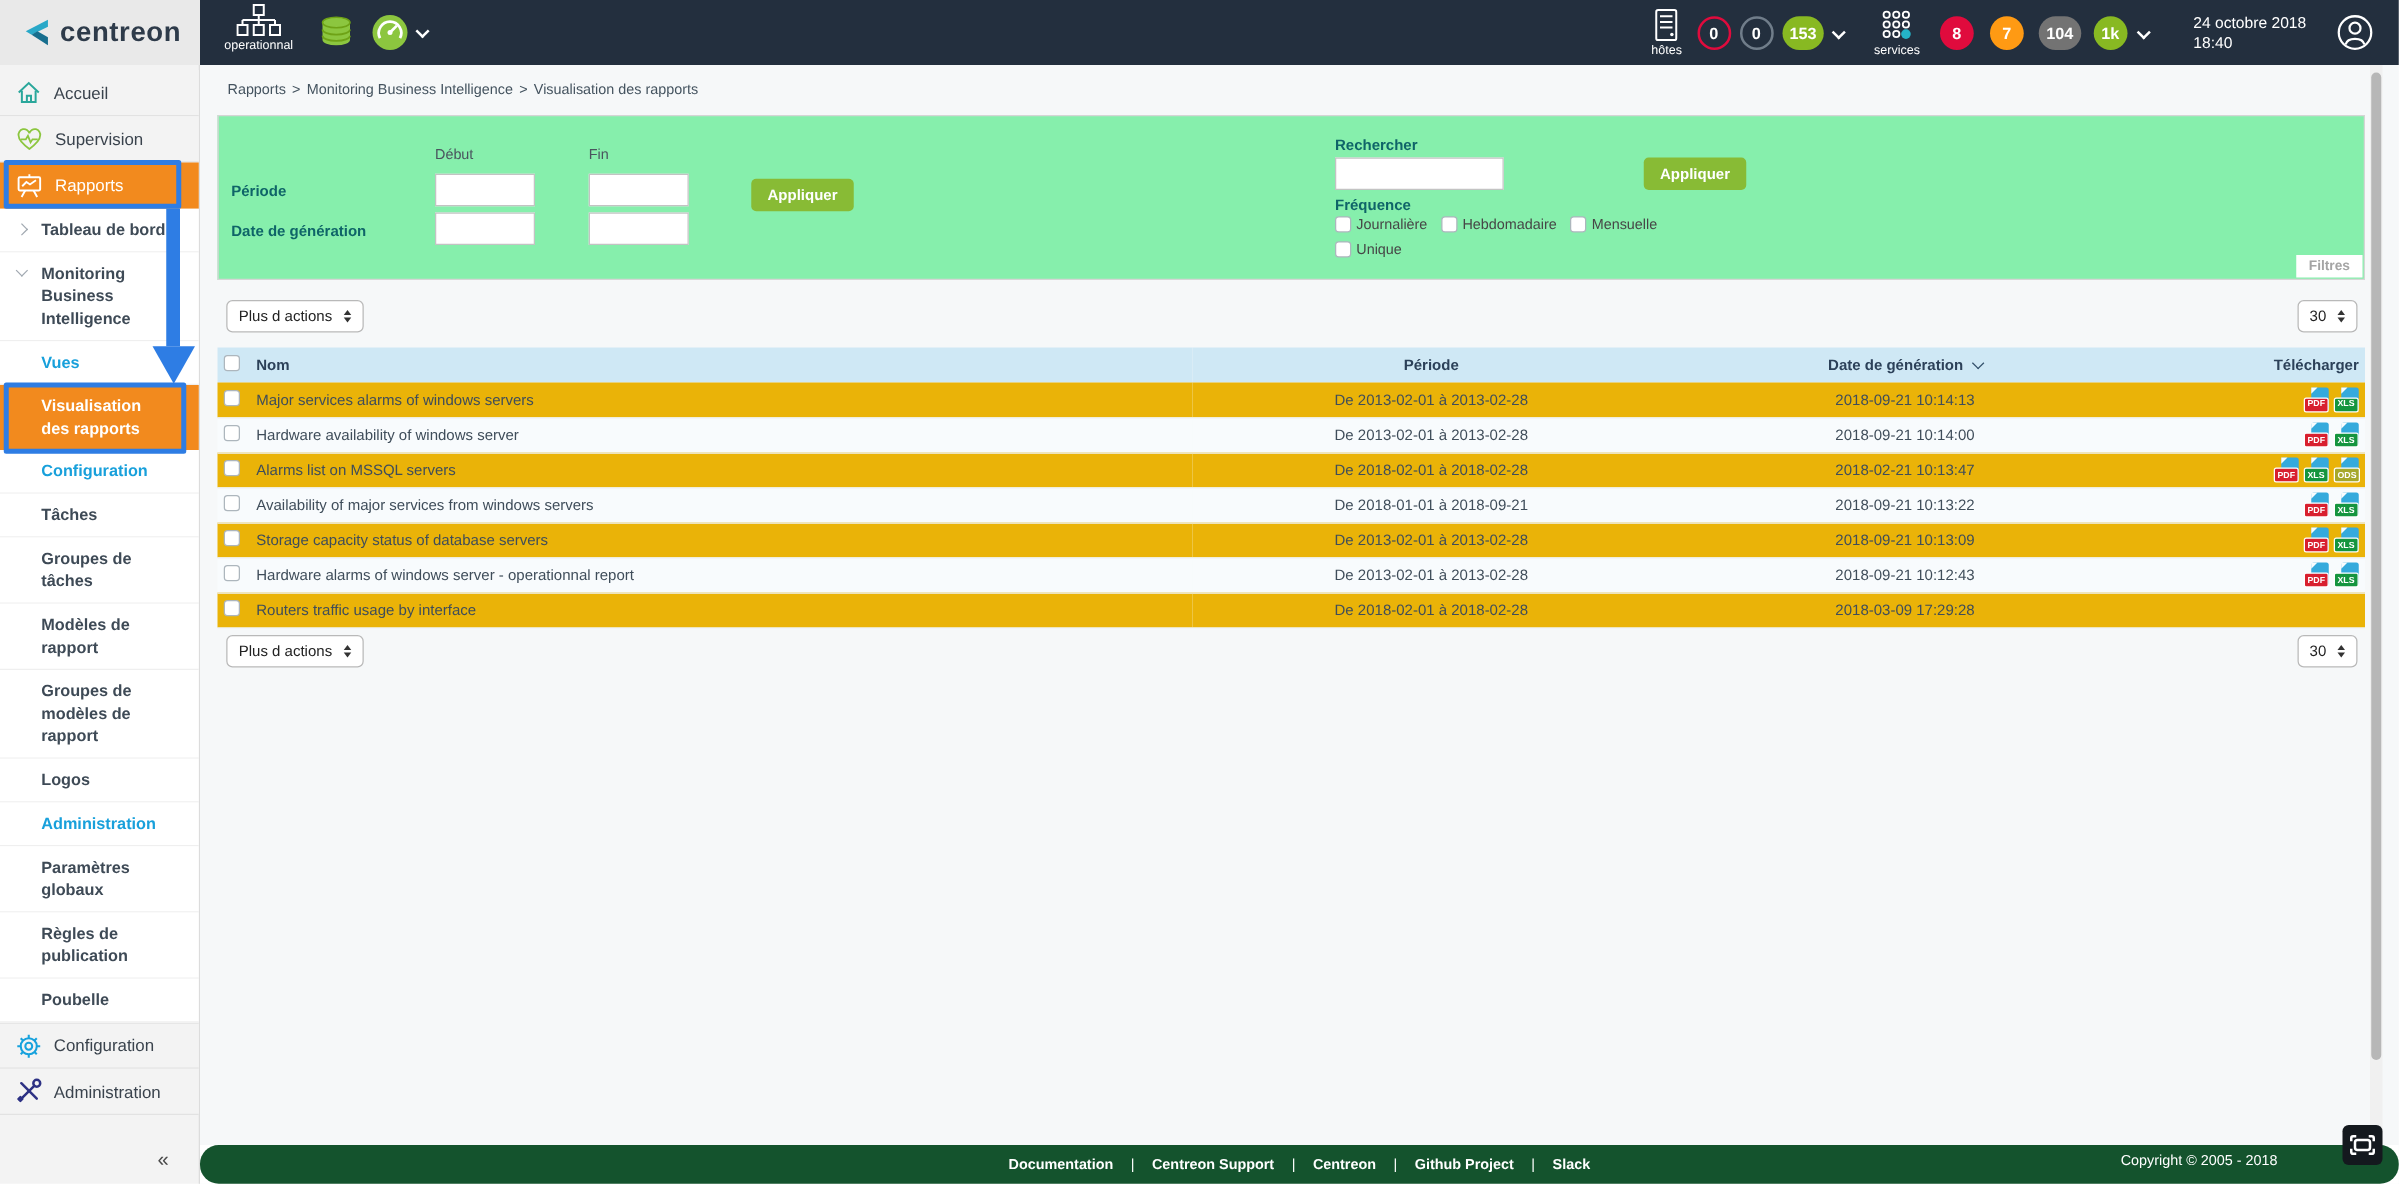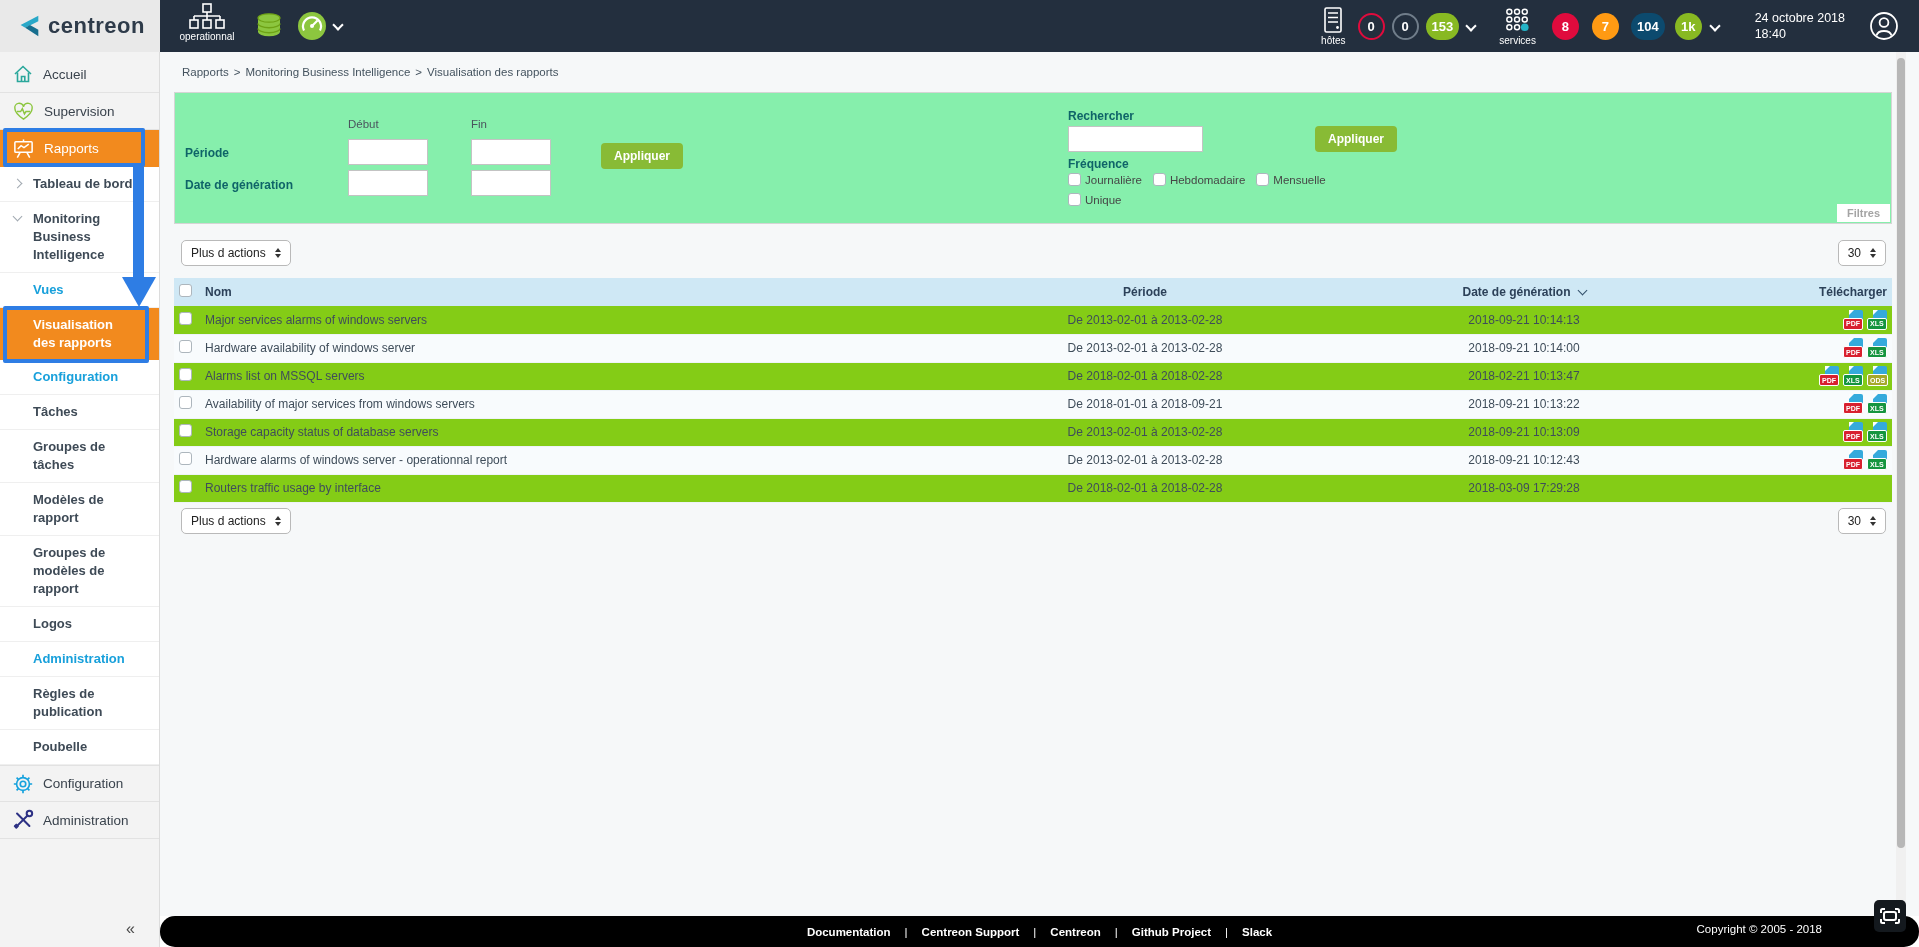--- a/index.html
+++ b/index.html
@@ -22,21 +22,21 @@
   .chev-1 { position:absolute; left:334px; top:21px; }
   .tb-right { position:absolute; right:0; top:0; height:52px; display:flex; align-items:center; padding-right:20px; }
   .stat-block { display:flex; flex-direction:column; align-items:center; }
   .badge { height:27px; min-width:27px; border-radius:14px; display:flex; align-items:center; justify-content:center;
     font-weight:bold; font-size:13px; color:#fff; padding:0 6px; }
   .b-outline-red { border:2px solid #e00b3d; }
   .b-outline-gray { border:2px solid #707d8a; }
   .b-green { background:#88b922; }
   .b-red { background:#e00b3d; }
   .b-orange { background:#ff9a13; }
-  .b-gray { background:#0c4a6e; }
+  .b-gray { background:#737373; }
   .datetime { color:#fff; font-size:12.5px; line-height:16px; margin-left:36px; }
   
   .sidebar { position:absolute; left:0; top:52px; width:160px; height:895px; background:#f3f3f3; border-right:1px solid #dcdcdc; }
   .side-spacer { height:4px; }
   .side-item { display:flex; align-items:center; height:37px; padding-left:12px; gap:9px;
     background:#f3f3f3; border-bottom:1px solid #e2e2e2; font-size:13.5px; color:#3a434d; cursor:pointer; }
   .side-item.orange { background:#f28a1e; color:#fff; border-bottom:none; }
   .sub-item { position:relative; background:#fff; border-bottom:1px solid #efefef;
     padding:8px 24px 8px 33px; font-size:13px; line-height:18px; color:#3e4a56; cursor:pointer;font-weight:bold; }
   .sub-item.sub-link { color:#18a0db; }
@@ -73,40 +73,40 @@
   .arrows .up { border-bottom:4px solid #333; }
   .arrows .down { border-top:4px solid #333; }
   .sel-more-top { left:21px; top:188px; }
   .sel-size-top { right:33px; top:188px; }
   .sel-more-bot { left:21px; top:456px; }
   .sel-size-bot { right:33px; top:456px; }
   
   .grid { position:absolute; left:14px; top:226px; width:1718px; border-collapse:collapse; }
   .grid th { background:#cfe8f5; height:28px; font-size:12px; font-weight:bold; color:#2c4159; padding:0 5px; }
   .grid td { height:28px; font-size:12px; color:#3f4d5a; padding:0 5px; }
-  .grid tr.odd td { background:#84cc16; }
+  .grid tr.odd td { background:#eab308; }
   .grid tr.even td { background:#f8fbfd; }
   .grid tr td { border-bottom:1px solid #eef3f8; }
   .c-left { text-align:left; } .c-mid { text-align:center; } .c-right { text-align:right; }
   .ch-sort { width:7px; height:7px; border-right:1.8px solid #33506b; border-bottom:1.8px solid #33506b;
     display:inline-block; transform:rotate(45deg); margin-left:8px; margin-bottom:2px; }
   .file-ico { position:relative; width:20px; height:20px; display:inline-block; margin-left:4px; vertical-align:middle; cursor:pointer; }
   .doc { position:absolute; right:0; top:0; width:14px; height:18px; background:#35aadc; border-radius:2px; }
   .doc:before { content:''; position:absolute; left:0; top:0; width:0; height:0;
     border-left:5px solid #fbfdfe; border-bottom:5px solid transparent; }
   .tag { position:absolute; left:0; bottom:0; font-size:7px; font-weight:bold; color:#fff;
     padding:1.5px 2px; border-radius:2px; border:1px solid #fff; line-height:1; }
   .fmt-pdf .tag { background:#d8202f; }
   .fmt-xls .tag { background:#15953f; }
   .fmt-ods .tag { background:#a6a82b; }
   
   .sb-track { position:absolute; right:13px; top:52px; width:10px; height:864px; background:#f0f0f0; }
   .sb-thumb { position:absolute; right:14px; top:58px; width:8px; height:790px; background:#b7b7b7; border-radius:4px; }
   
-  .footer { position:absolute; left:160px; top:916px; width:1759px; height:31px; background:#000000;
+  .footer { position:absolute; left:160px; top:916px; width:1759px; height:31px; background:#14532d;
     display:flex; align-items:center; justify-content:center; gap:14px; color:#fff; font-size:11.5px;border-radius:15px; }
   .f-link { font-weight:bold; cursor:pointer; }
   .f-sep { color:#fff; }
   .copyright { position:absolute; right:97px; top:923px; color:#fff; font-size:11.5px; }
   .fs-btn { position:absolute; left:1874px; top:900px; width:32px; height:32px; background:#14191e;
     border-radius:5px; display:flex; align-items:center; justify-content:center; cursor:pointer; }
   
   .anno-box { position:absolute; border:4px solid #2e7de4; border-radius:2px; pointer-events:none; }
   .anno-box1 { left:3px; top:128px; width:142px; height:39px; }
   .anno-box2 { left:3px; top:306px; width:146px; height:57px; }
@@ -237,20 +237,21 @@
       <div class="sub-item"><span class="ch ch-down"></span><span>Monitoring Business Intelligence</span></div>
       <div class="sub-item sub-link"><span>Vues</span></div>
       <div class="sub-item sub-active"><span>Visualisation des rapports</span></div>
       <div class="sub-item sub-link"><span>Configuration</span></div>
       <div class="sub-item"><span>Tâches</span></div>
       <div class="sub-item"><span>Groupes de tâches</span></div>
       <div class="sub-item"><span>Modèles de rapport</span></div>
       <div class="sub-item"><span>Groupes de modèles de rapport</span></div>
       <div class="sub-item"><span>Logos</span></div>
       <div class="sub-item sub-link"><span>Administration</span></div>
+      <div class="sub-item"><span>Paramètres globaux</span></div>
       <div class="sub-item"><span>Règles de publication</span></div>
       <div class="sub-item"><span>Poubelle</span></div>
     </div>
   <div class="side-item side-bottom">
     <svg width="22" height="22" viewBox="0 0 24 24">
       <g stroke="#17a2dd" stroke-width="1.8" fill="none">
         <circle cx="12" cy="12" r="7"></circle>
         <circle cx="12" cy="12" r="3"></circle>
         <path d="M12 2 V5 M12 19 V22 M2 12 H5 M19 12 H22 M5 5 L7.2 7.2 M16.8 16.8 L19 19 M5 19 L7.2 16.8 M16.8 7.2 L19 5"></path>
       </g>

